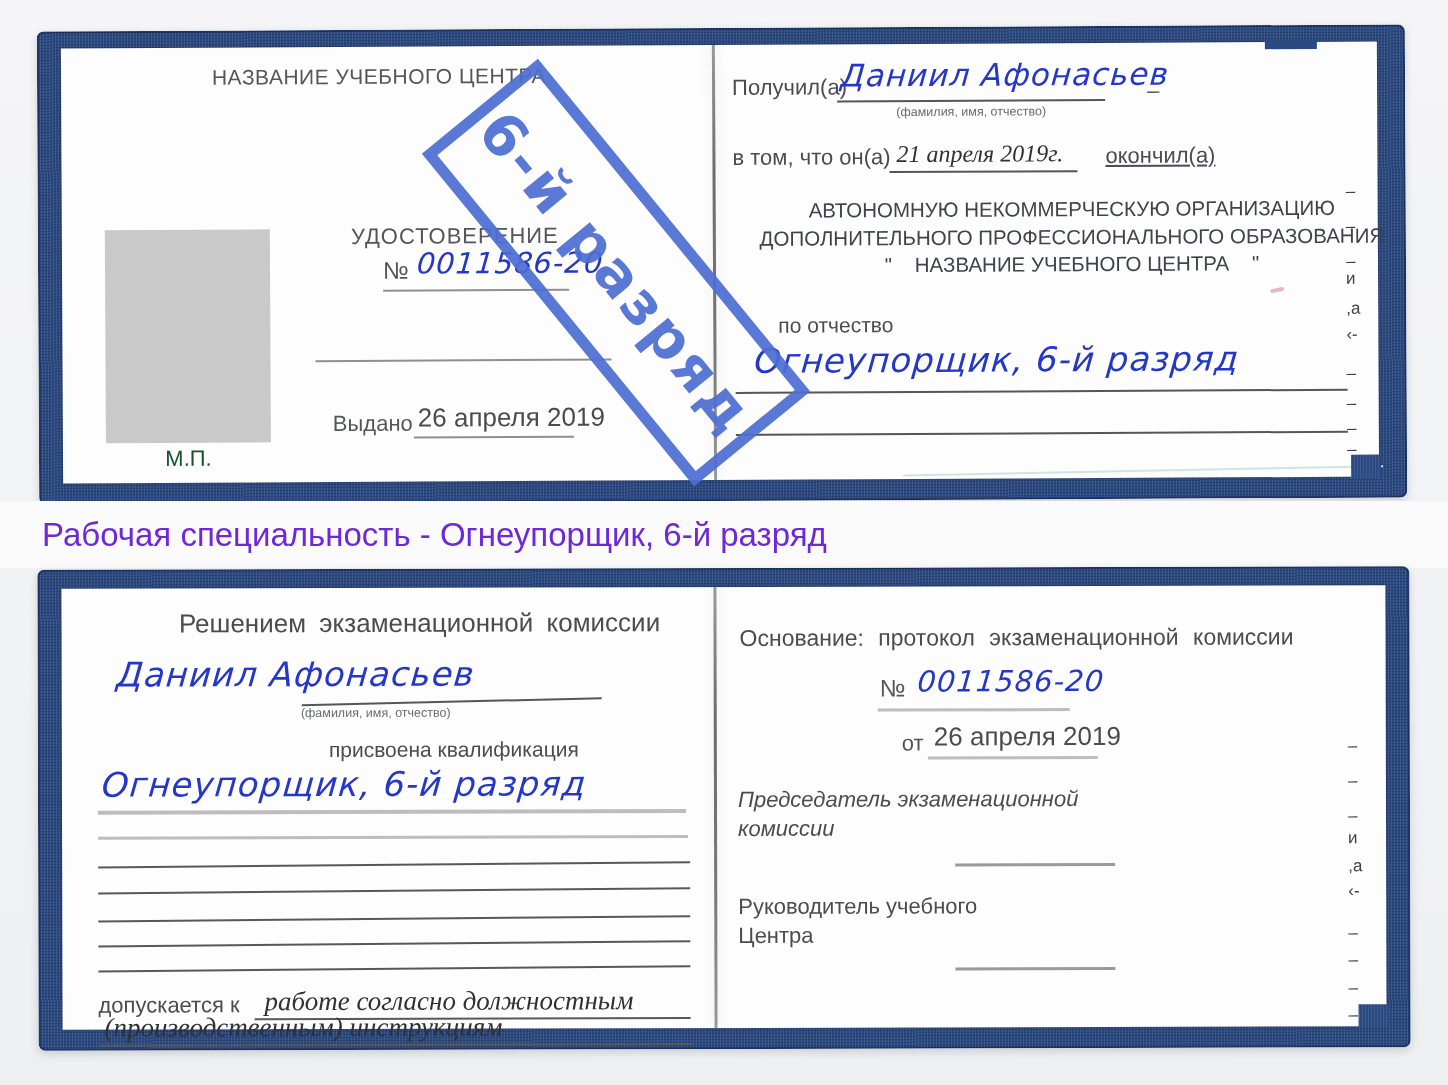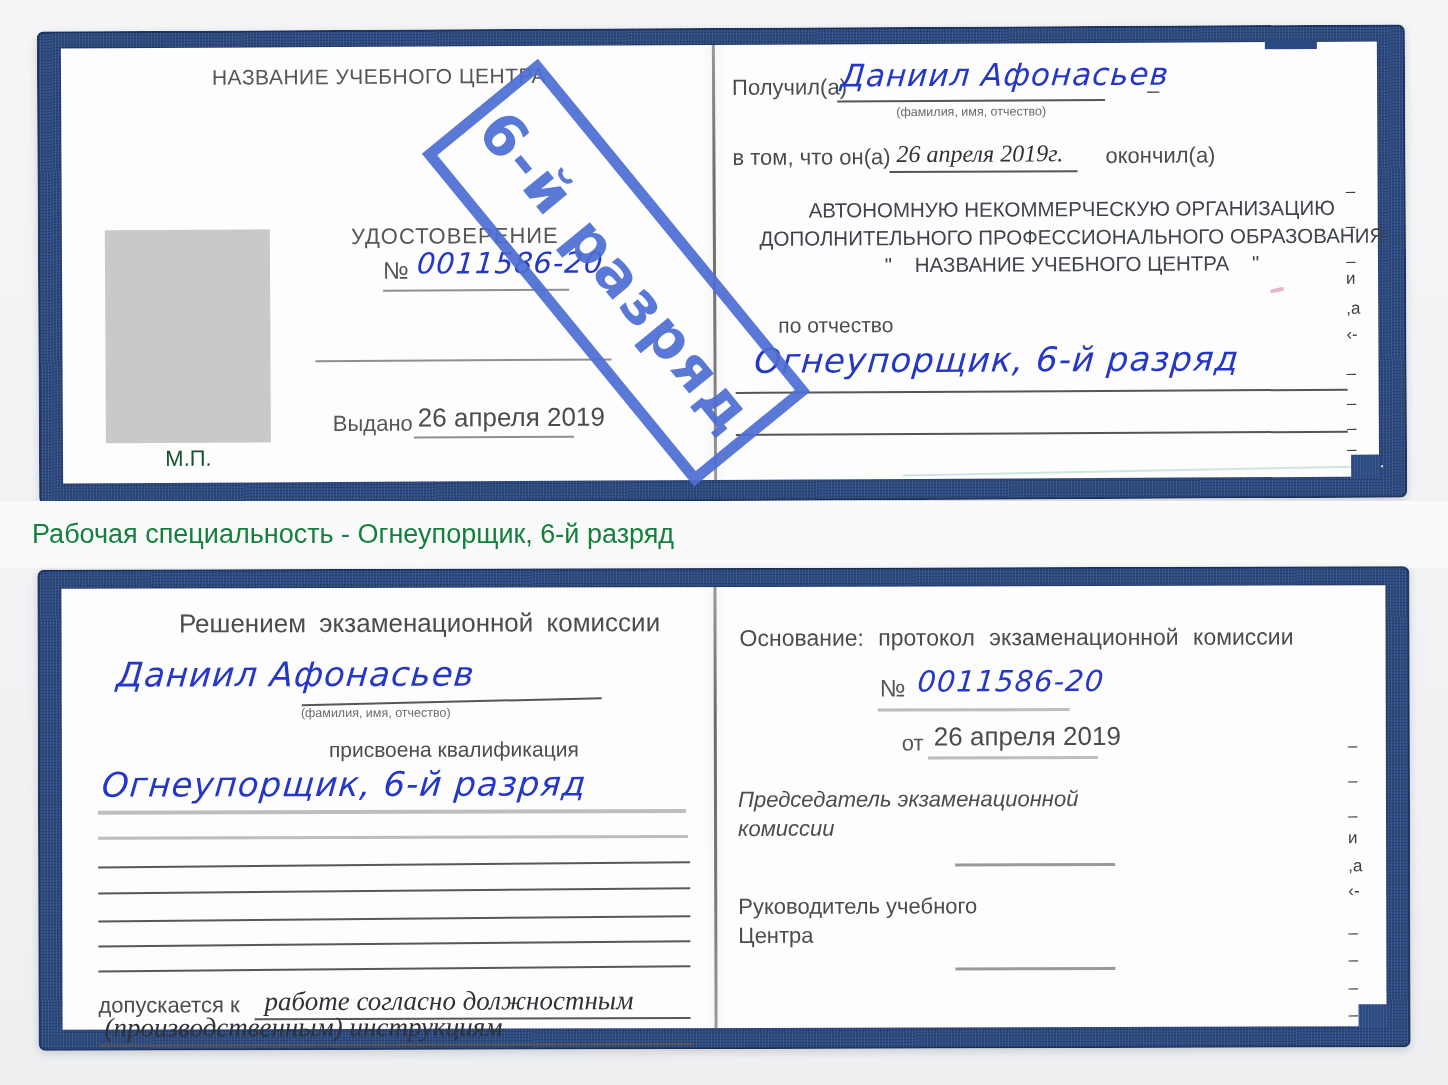--- a/index.html
+++ b/index.html
@@ -103,21 +103,21 @@
   .cover-inside .edge-col span:nth-child(3){top:221px} .cover-inside .edge-col span:nth-child(4){top:243px}
   .cover-inside .edge-col span:nth-child(5){top:271px} .cover-inside .edge-col span:nth-child(6){top:296px}
   .cover-inside .edge-col span:nth-child(7){top:338px} .cover-inside .edge-col span:nth-child(8){top:365px}
   .cover-inside .edge-col span:nth-child(9){top:393px} .cover-inside .edge-col span:nth-child(10){top:420px}
 
   
   .caption-band{
     position:absolute; left:0; top:501px; width:1448px; height:67px;
     background:#fafafa; display:flex; align-items:center;
   }
-  .caption-text{ margin-left:32px; font-size:27px; color:#15803d; }
+  .caption-text{ margin-left:42px; font-size:33px; color:#6d28d9; }
 </style>
 </head>
 <body>
 
 <div class="stage">
 
   <section class="cover cover-front">
     <div class="sheet">
 
       <div class="t t-gray t-center" style="left:118px; top:18px; width:400px; font-size:21px; letter-spacing:.5px;">НАЗВАНИЕ УЧЕБНОГО ЦЕНТРА</div>
@@ -139,23 +139,23 @@
 
       <div class="fold"></div>
 
       <span class="t" style="left:671px; top:30px;">Получил(а)</span>
       <span class="hand" style="left:780px; top:13px; font-size:31px;">Даниил Афонасьев</span>
       <div class="rule" style="left:776px; top:56px; width:268px; height:1.6px; background:#55565a;"></div>
       <span class="t" style="left:1086px; top:35px;">–</span>
       <div class="small-hint" style="left:776px; top:61px; width:268px;">(фамилия, имя, отчество)</div>
 
       <span class="t" style="left:671px; top:100px;">в том, что он(а)</span>
-      <span class="filled" style="left:835px; top:97px; font-size:24px;">26 апреля 2019г.</span>
+      <span class="filled" style="left:835px; top:97px; font-size:24px;">21 апреля 2019г.</span>
       <div class="rule" style="left:828px; top:127px; width:188px; height:1.6px; background:#55565a;"></div>
-      <span class="t" style="left:1044px; top:100px;">окончил(а)</span>
+      <span class="t" style="left:1044px; top:100px;text-decoration:underline;">окончил(а)</span>
 
       <div style="position:absolute; left:680px; top:152px; width:660px; text-align:center;
                   font-size:20.5px; line-height:27.5px; color:#3f434b;">
         <div>АВТОНОМНУЮ НЕКОММЕРЧЕСКУЮ ОРГАНИЗАЦИЮ</div>
         <div>ДОПОЛНИТЕЛЬНОГО ПРОФЕССИОНАЛЬНОГО ОБРАЗОВАНИЯ</div>
         <div>"&nbsp;&nbsp;&nbsp;&nbsp;НАЗВАНИЕ УЧЕБНОГО ЦЕНТРА&nbsp;&nbsp;&nbsp;&nbsp;"</div>
       </div>
 
       <span class="t" style="left:716px; top:269px; font-size:21px;">по отчество</span>
       <span class="hand" style="left:692px; top:296px; font-size:34px;">Огнеупорщик, 6-й разряд</span>

